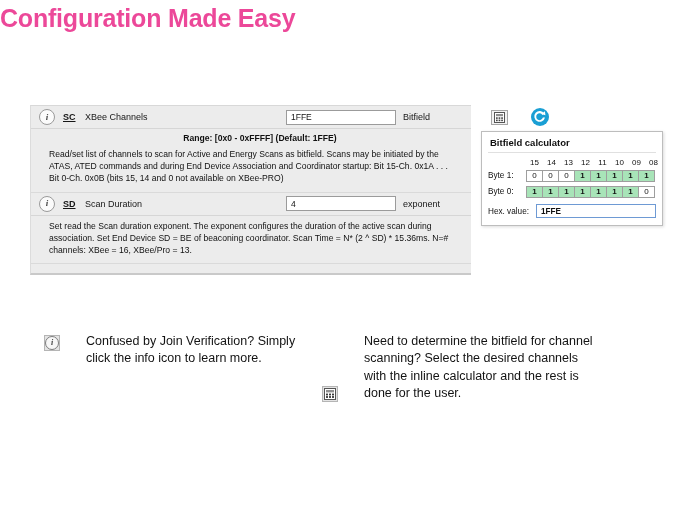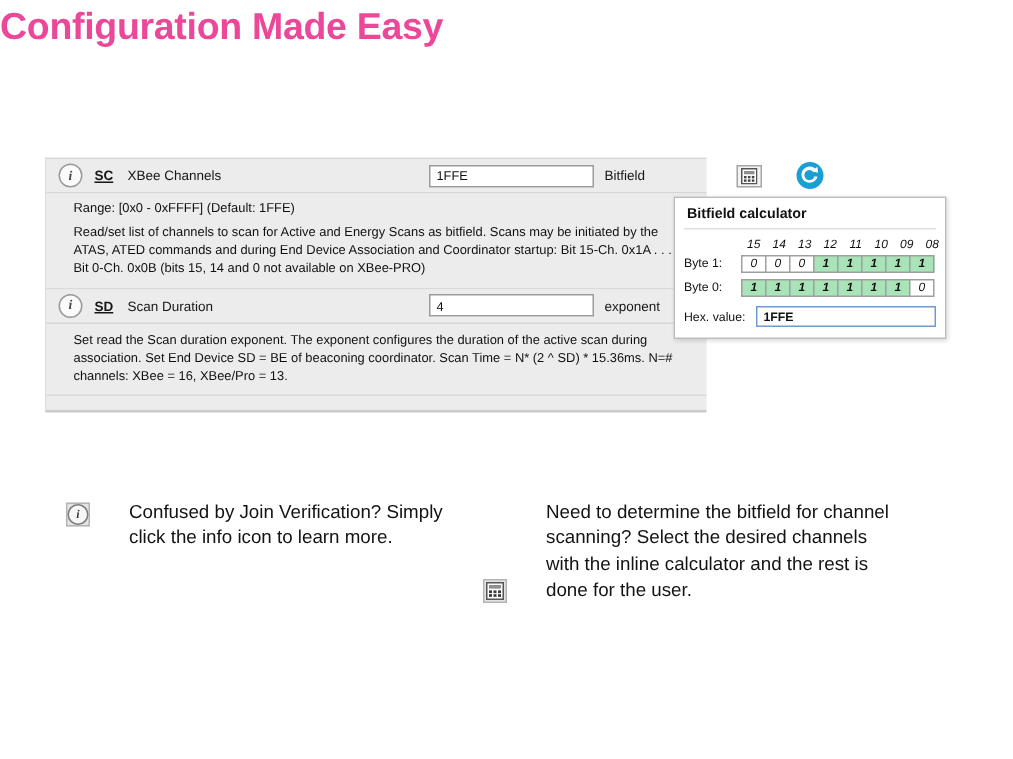--- a/index.html
+++ b/index.html
@@ -117,39 +117,40 @@
     height: 20px;
   }
 
   .param-detail {
     background: #ececec;
     padding: 4px 0 7px 18px;
     border-bottom: 1px solid #dadada;
   }
   .range-line {
     font-size: 8.6px;
-    font-weight: normal;
+    font-weight: bold;
     color: #101010;
     margin-bottom: 5px;
+    text-align: center;
   }
   .desc-line {
     font-size: 8.6px;
     color: #111111;
     line-height: 1.42;
     width: 400px;
   }
   .panel-tail {
     height: 9px;
     background: #ececec;
   }
 
   
   .bitfield-popup {
     position: absolute;
-    left: 449px;
+    left: 481px;
     top: 131px;
     width: 182px;
     background: #ffffff;
     border: 1px solid #bdbdbd;
     box-shadow: 1px 1px 3px rgba(0,0,0,0.14);
     padding: 4px 6px 7px 6px;
     box-sizing: border-box;
   }
   .bitfield-title {
     font-size: 9.5px;
@@ -165,21 +166,20 @@
     height: 13px;
   }
   .bit-label {
     width: 38px;
     flex: 0 0 auto;
     font-size: 8.2px;
     color: #111;
   }
   .bit-cells {
     display: flex;
-    font-style: italic;
   }
   .bit-head {
     width: 17px;
     text-align: center;
     font-size: 8px;
     color: #111;
   }
   .bit-cell {
     width: 17px;
     height: 12px;

